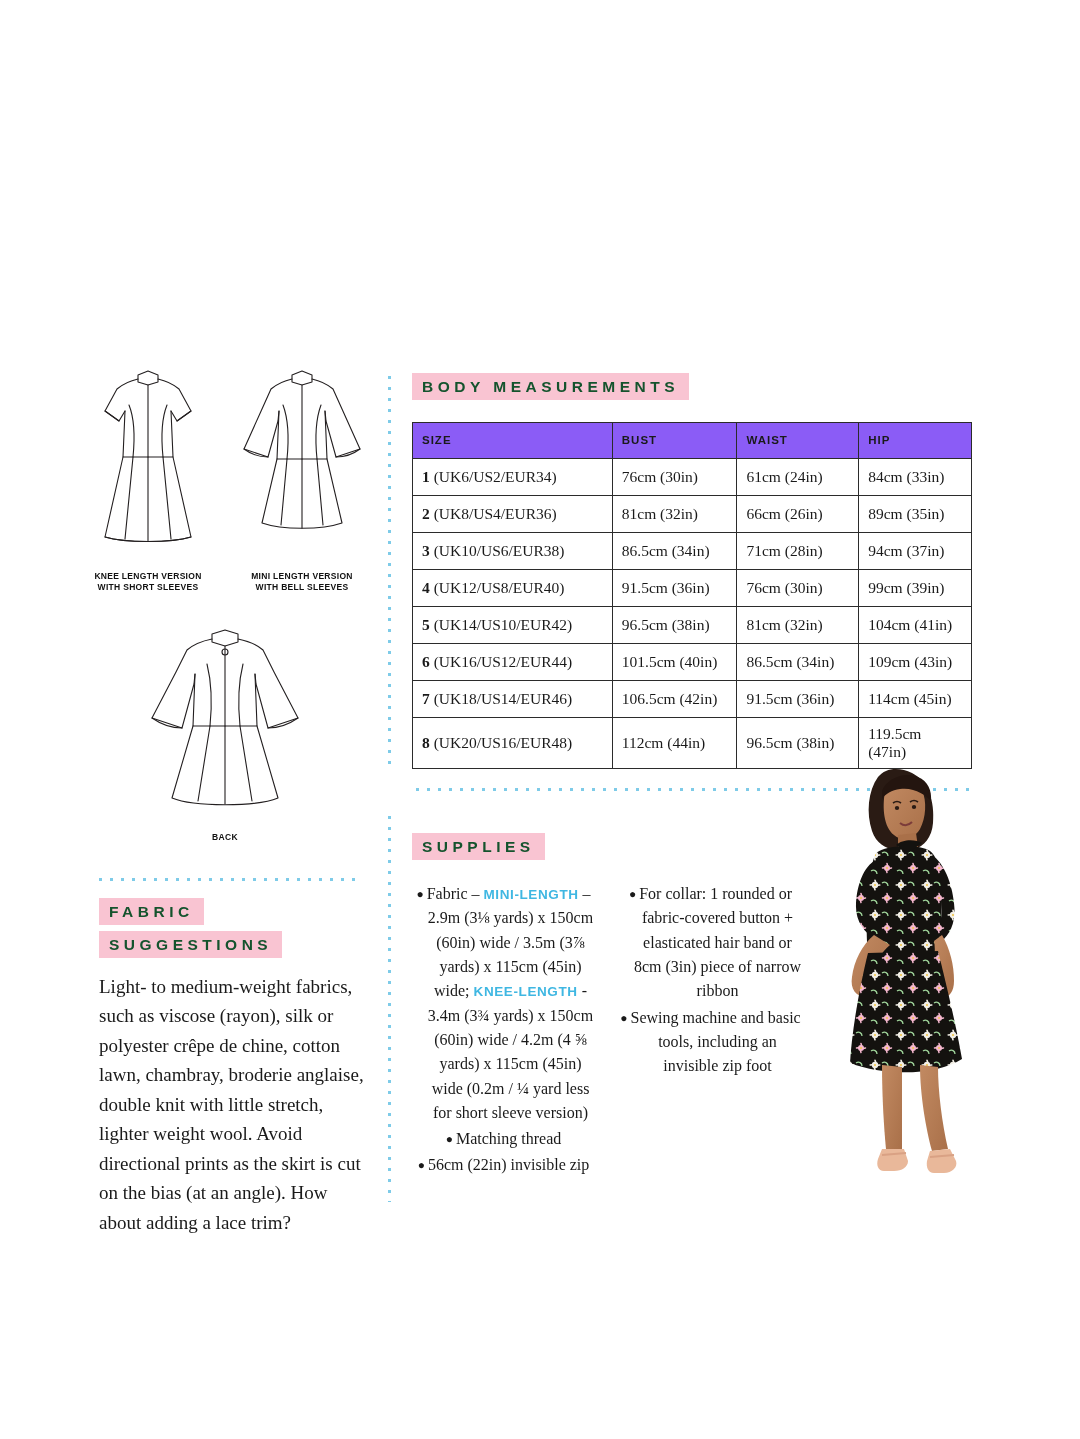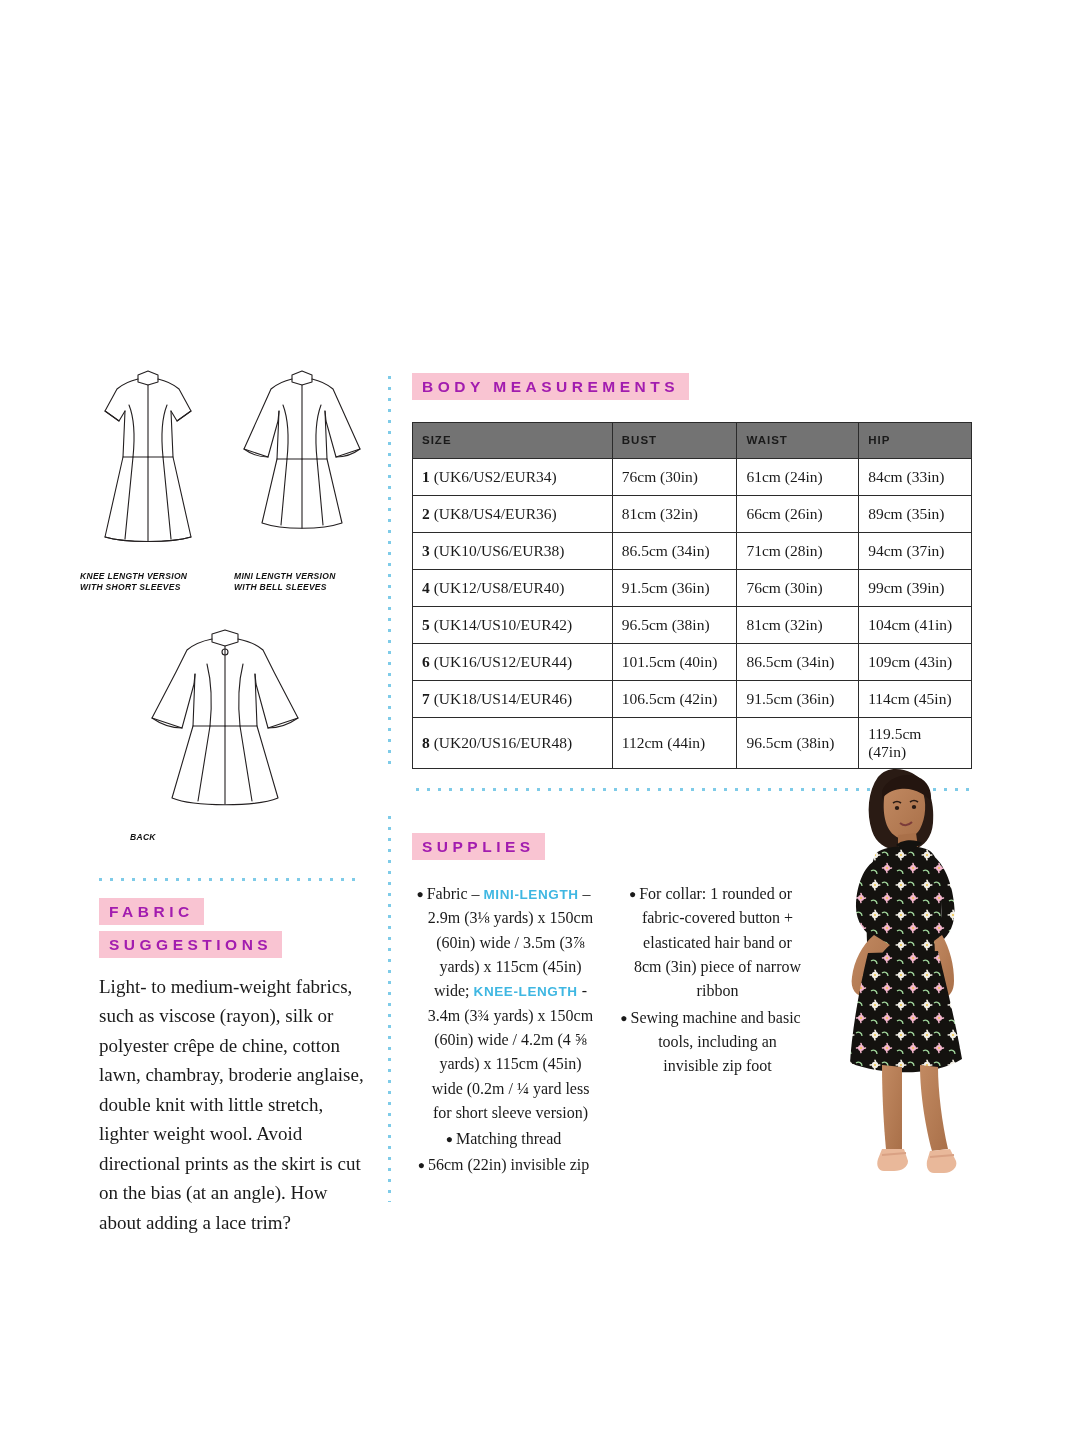--- a/index.html
+++ b/index.html
@@ -36,25 +36,24 @@
   }
   .tech-fig {
     width: 136px;
     text-align: center;
   }
   .tech-caption {
     font-family: "Liberation Sans", sans-serif;
     font-size: 8.5px;
     letter-spacing: 0.3px;
     line-height: 1.25;
-    text-align: left;
+    text-align: center;
     margin-top: 6px;
     color: #111;
     font-weight: 700;
-    font-style: italic;
   }
   .tech-back {
     margin-top: 30px;
     display: flex;
     justify-content: center;
   }
   .tech-back-fig { width: 190px; text-align: center; }
   svg.flat { display: block; margin: 0 auto; }
   svg.flat path, svg.flat line, svg.flat ellipse, svg.flat polyline {
     fill: none;
@@ -81,21 +80,21 @@
   }
 
   
   .hl {
     display: inline-block;
     font-family: "Liberation Sans", sans-serif;
     font-weight: 700;
     font-size: 15.5px;
     letter-spacing: 4.5px;
     padding: 5px 10px 4px 10px;
-    color: #a21caf;
+    color: #14532d;
   }
   .hl-pink { background: #f9c4d2; }
 
   
   .bm-wrap {
     position: absolute;
     left: 412px;
     top: 373px;
     width: 560px;
   }
@@ -106,21 +105,21 @@
     font-family: "Liberation Serif", serif;
     font-size: 15.5px;
   }
   table.bm th, table.bm td {
     border: 1px solid #2b2b2b;
     padding: 7px 8px 7px 9px;
     text-align: left;
     height: 22px;
   }
   table.bm thead th {
-    background: #737373;
+    background: #8b5cf6;
     font-family: "Liberation Sans", sans-serif;
     font-size: 11.5px;
     letter-spacing: 1px;
     font-weight: 700;
     padding-top: 6px;
     margin-left: 36px;
   }
   table.bm td.size b { font-weight: 700; }
   col.c1 { width: 200px; }
   col.c2 { width: 125px; }

